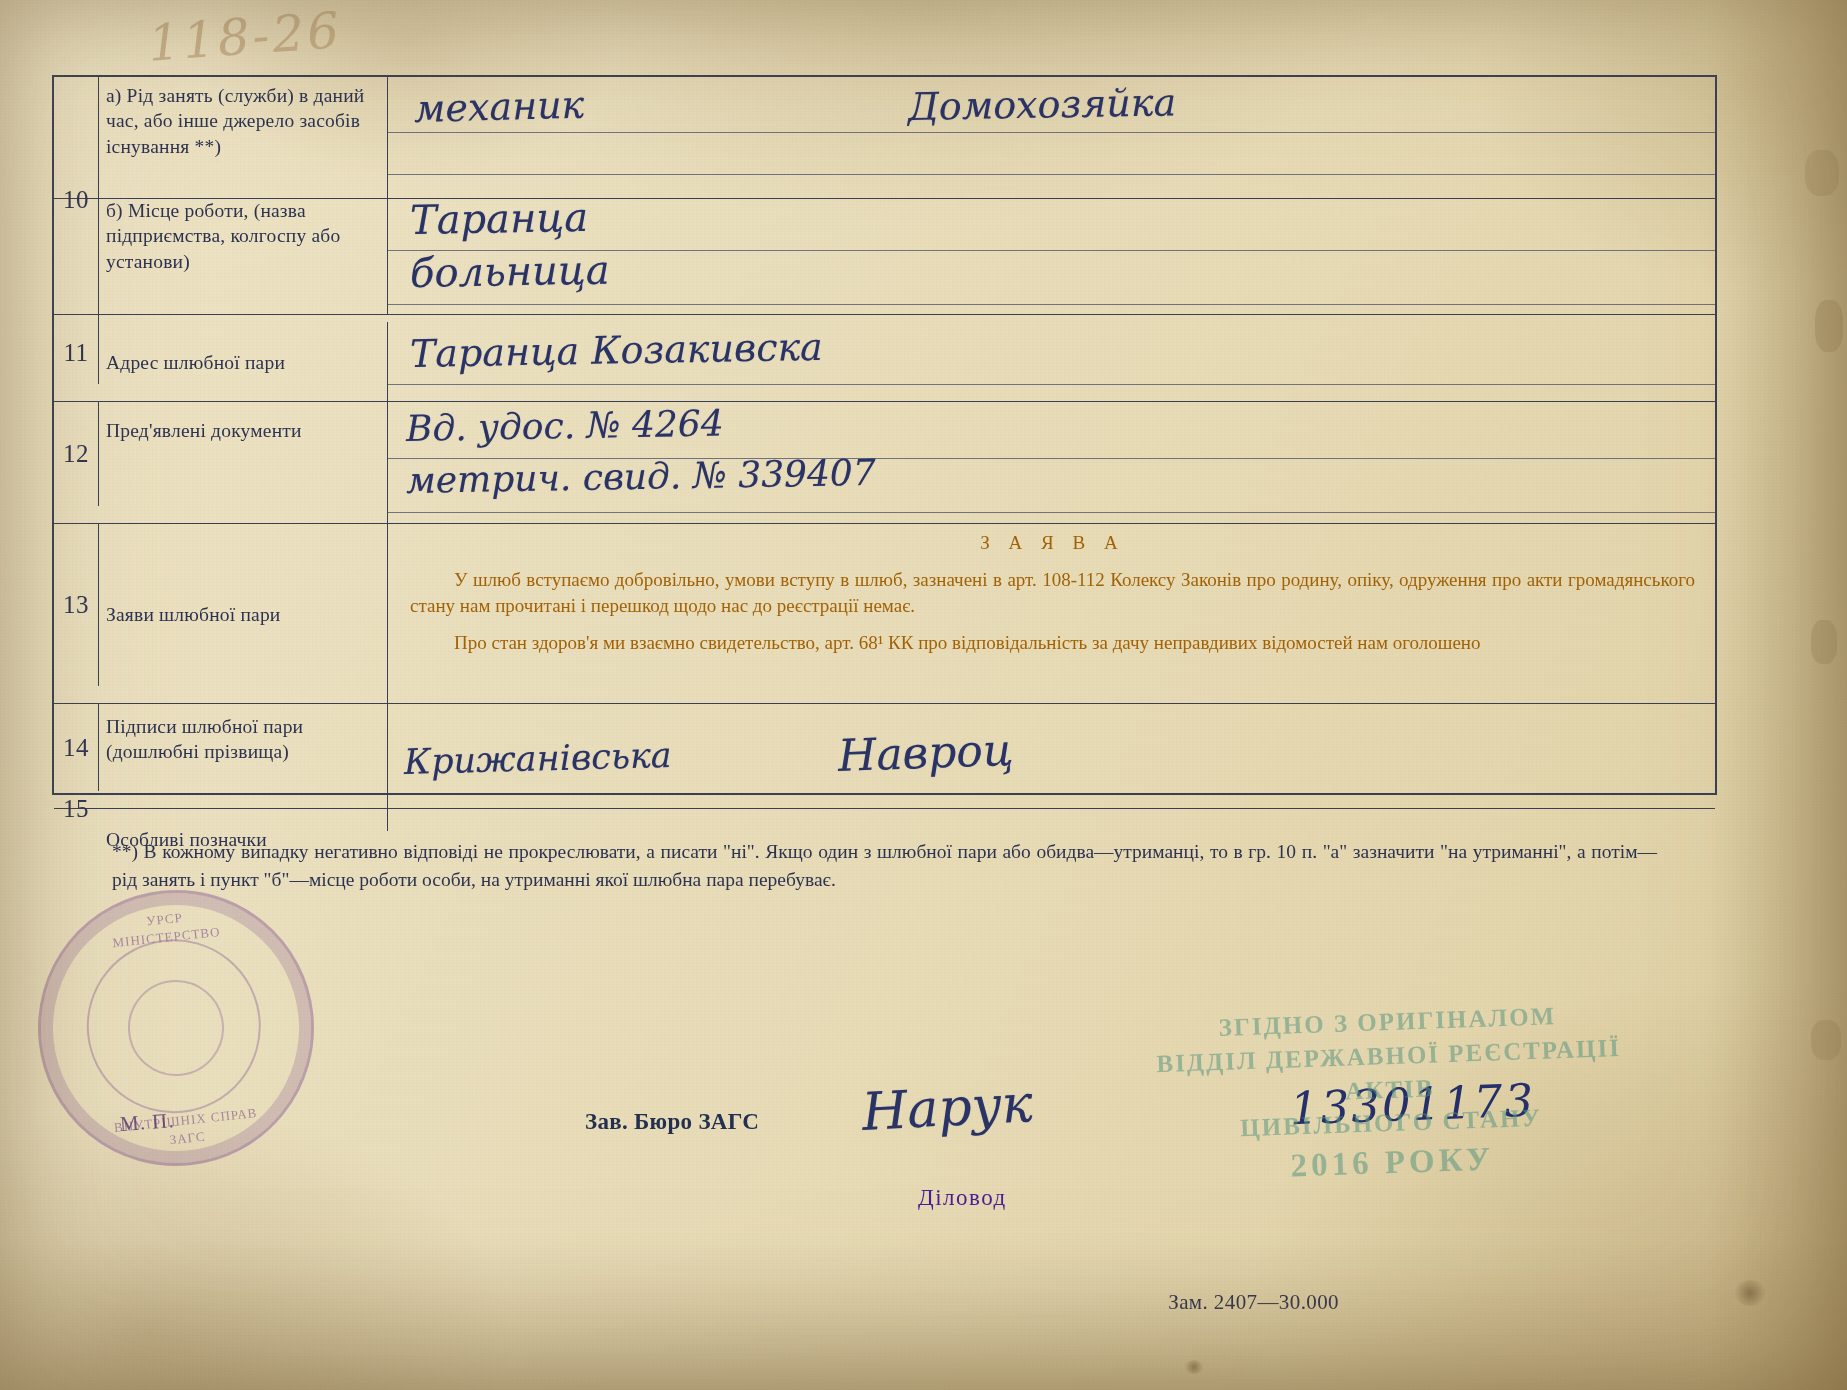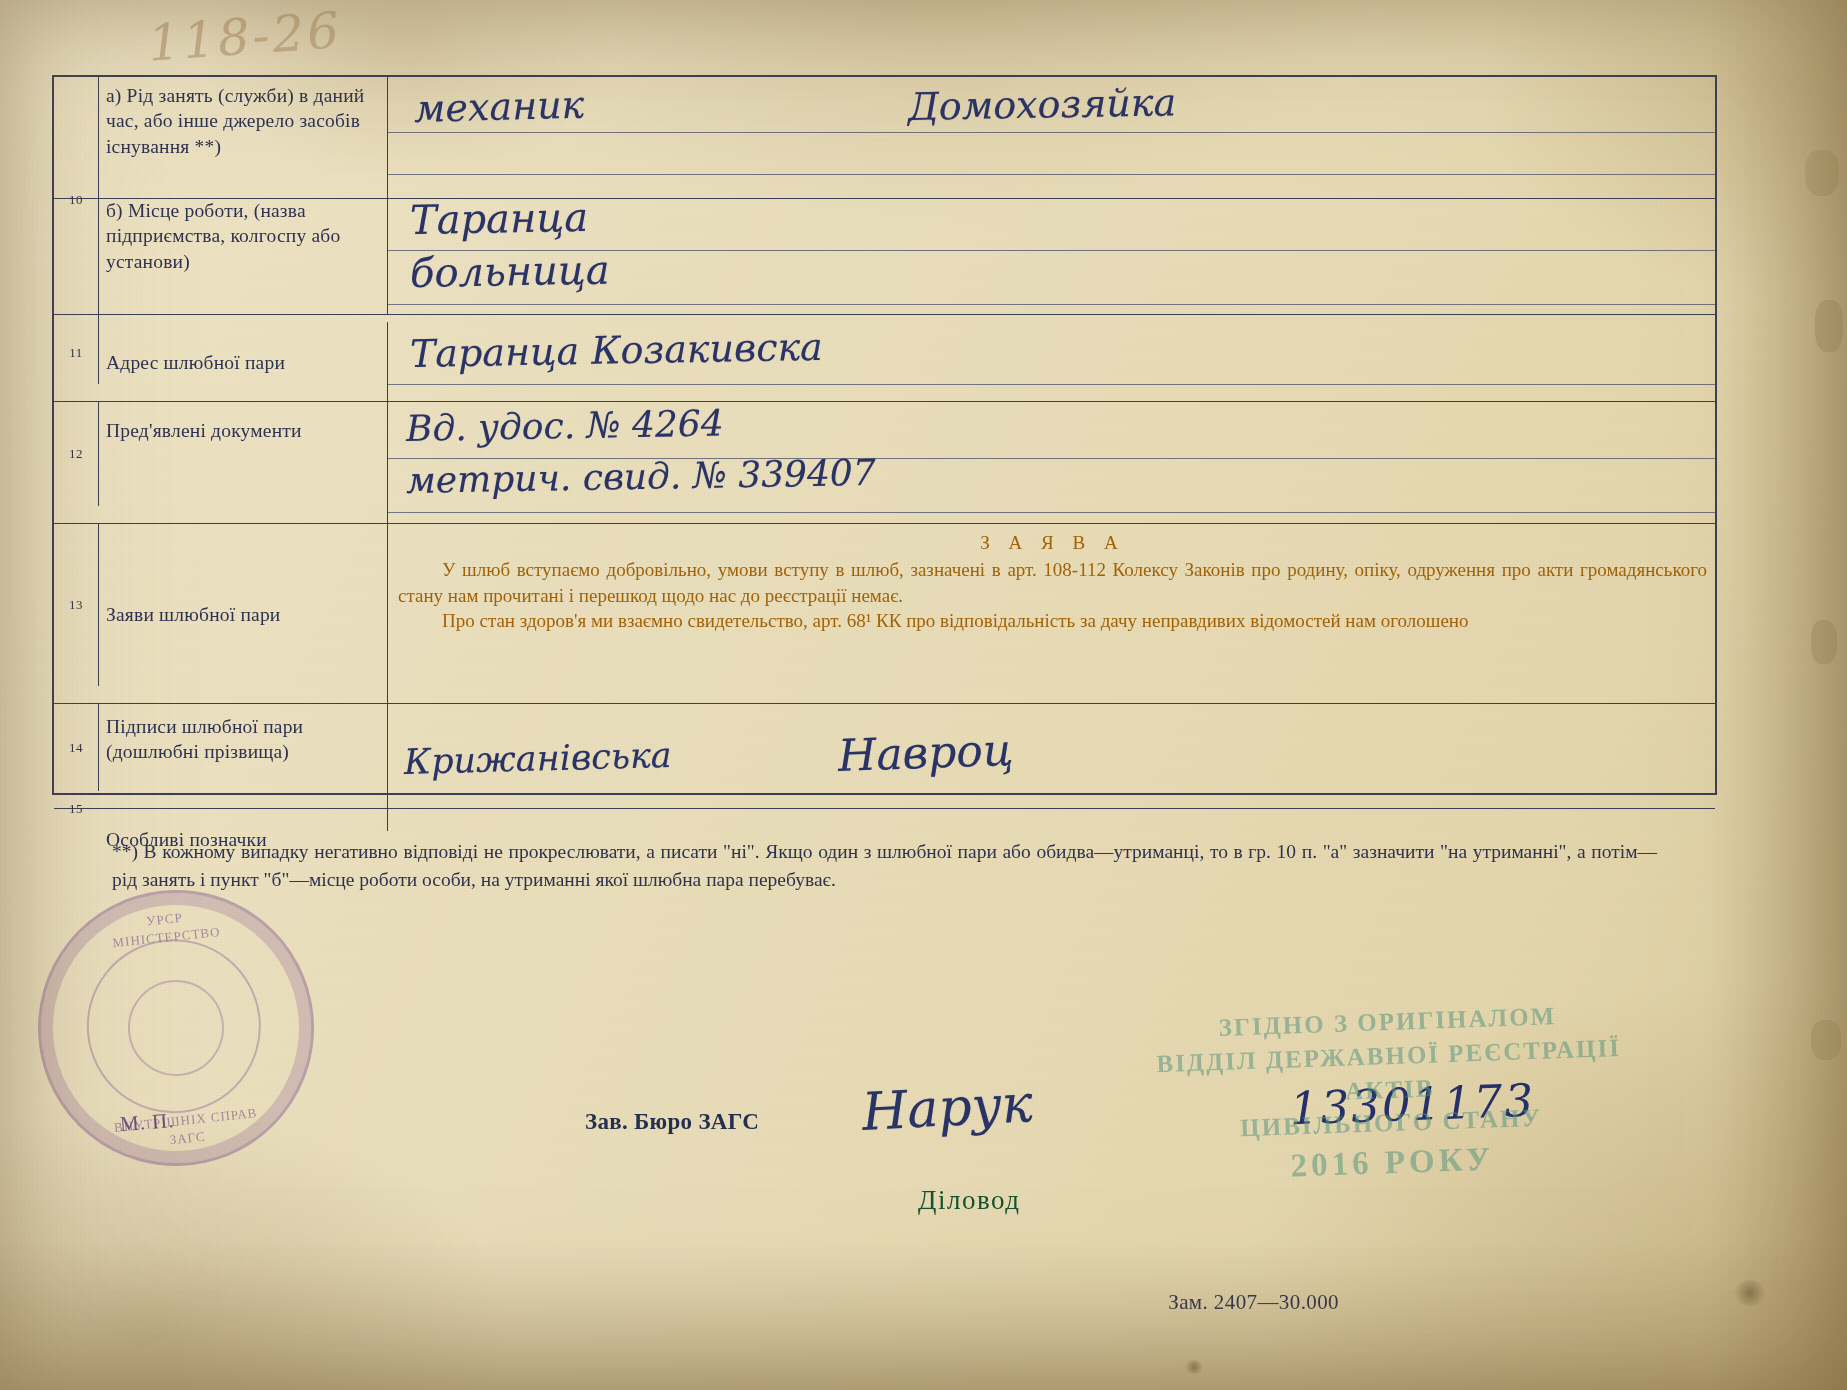--- a/index.html
+++ b/index.html
@@ -63,21 +63,21 @@
     right: 0;
     border-bottom: 1.6px solid #3a3f55;
     box-sizing: border-box;
   }
   .row.last { border-bottom: none; }
   .numcell {
     position: absolute;
     left: 0; top: 0; bottom: 17px;
     width: 44px;
     border-right: 1.6px solid #3a3f55;
-    font-size: 13px;
+    font-size: 25px;
     color: #2f3550;
     display: flex;
     align-items: center;
     justify-content: center;
     letter-spacing: .5px;
   }
   .labelcell {
     position: absolute;
     left: 44px; top: 0; bottom: 0;
     width: 290px;
@@ -124,21 +124,21 @@
     line-height: 1.33;
     color: #a16207;
     text-align: justify;
   }
   .decl .zayava {
     text-align: center;
     letter-spacing: 7px;
     font-size: 19px;
     margin-bottom: 2px;
   }
-  .decl p { margin: 0; text-indent: 44px; }
+  .decl p { margin: 12px; text-indent: 44px; }
 
   
   .footnote {
     position: absolute;
     left: 112px;
     top: 838px;
     width: 1545px;
     font-size: 19.5px;
     line-height: 1.42;
     color: #2c3250;
@@ -153,22 +153,22 @@
     font-size: 23px;
     color: #24304f;
     letter-spacing: .3px;
     font-weight: 700;
     margin-top: 9px;
   }
   .dilovod {
     position: absolute;
     left: 918px;
     top: 1185px;
-    font-size: 27px;
-    color: #14532d;
+    font-size: 23px;
+    color: #4c1d95;
     letter-spacing: 1.5px;
   }
   .zamnum {
     position: absolute;
     right: 508px;
     top: 1290px;
     font-size: 21px;
     color: #2c3250;
     letter-spacing: .4px;
   }

